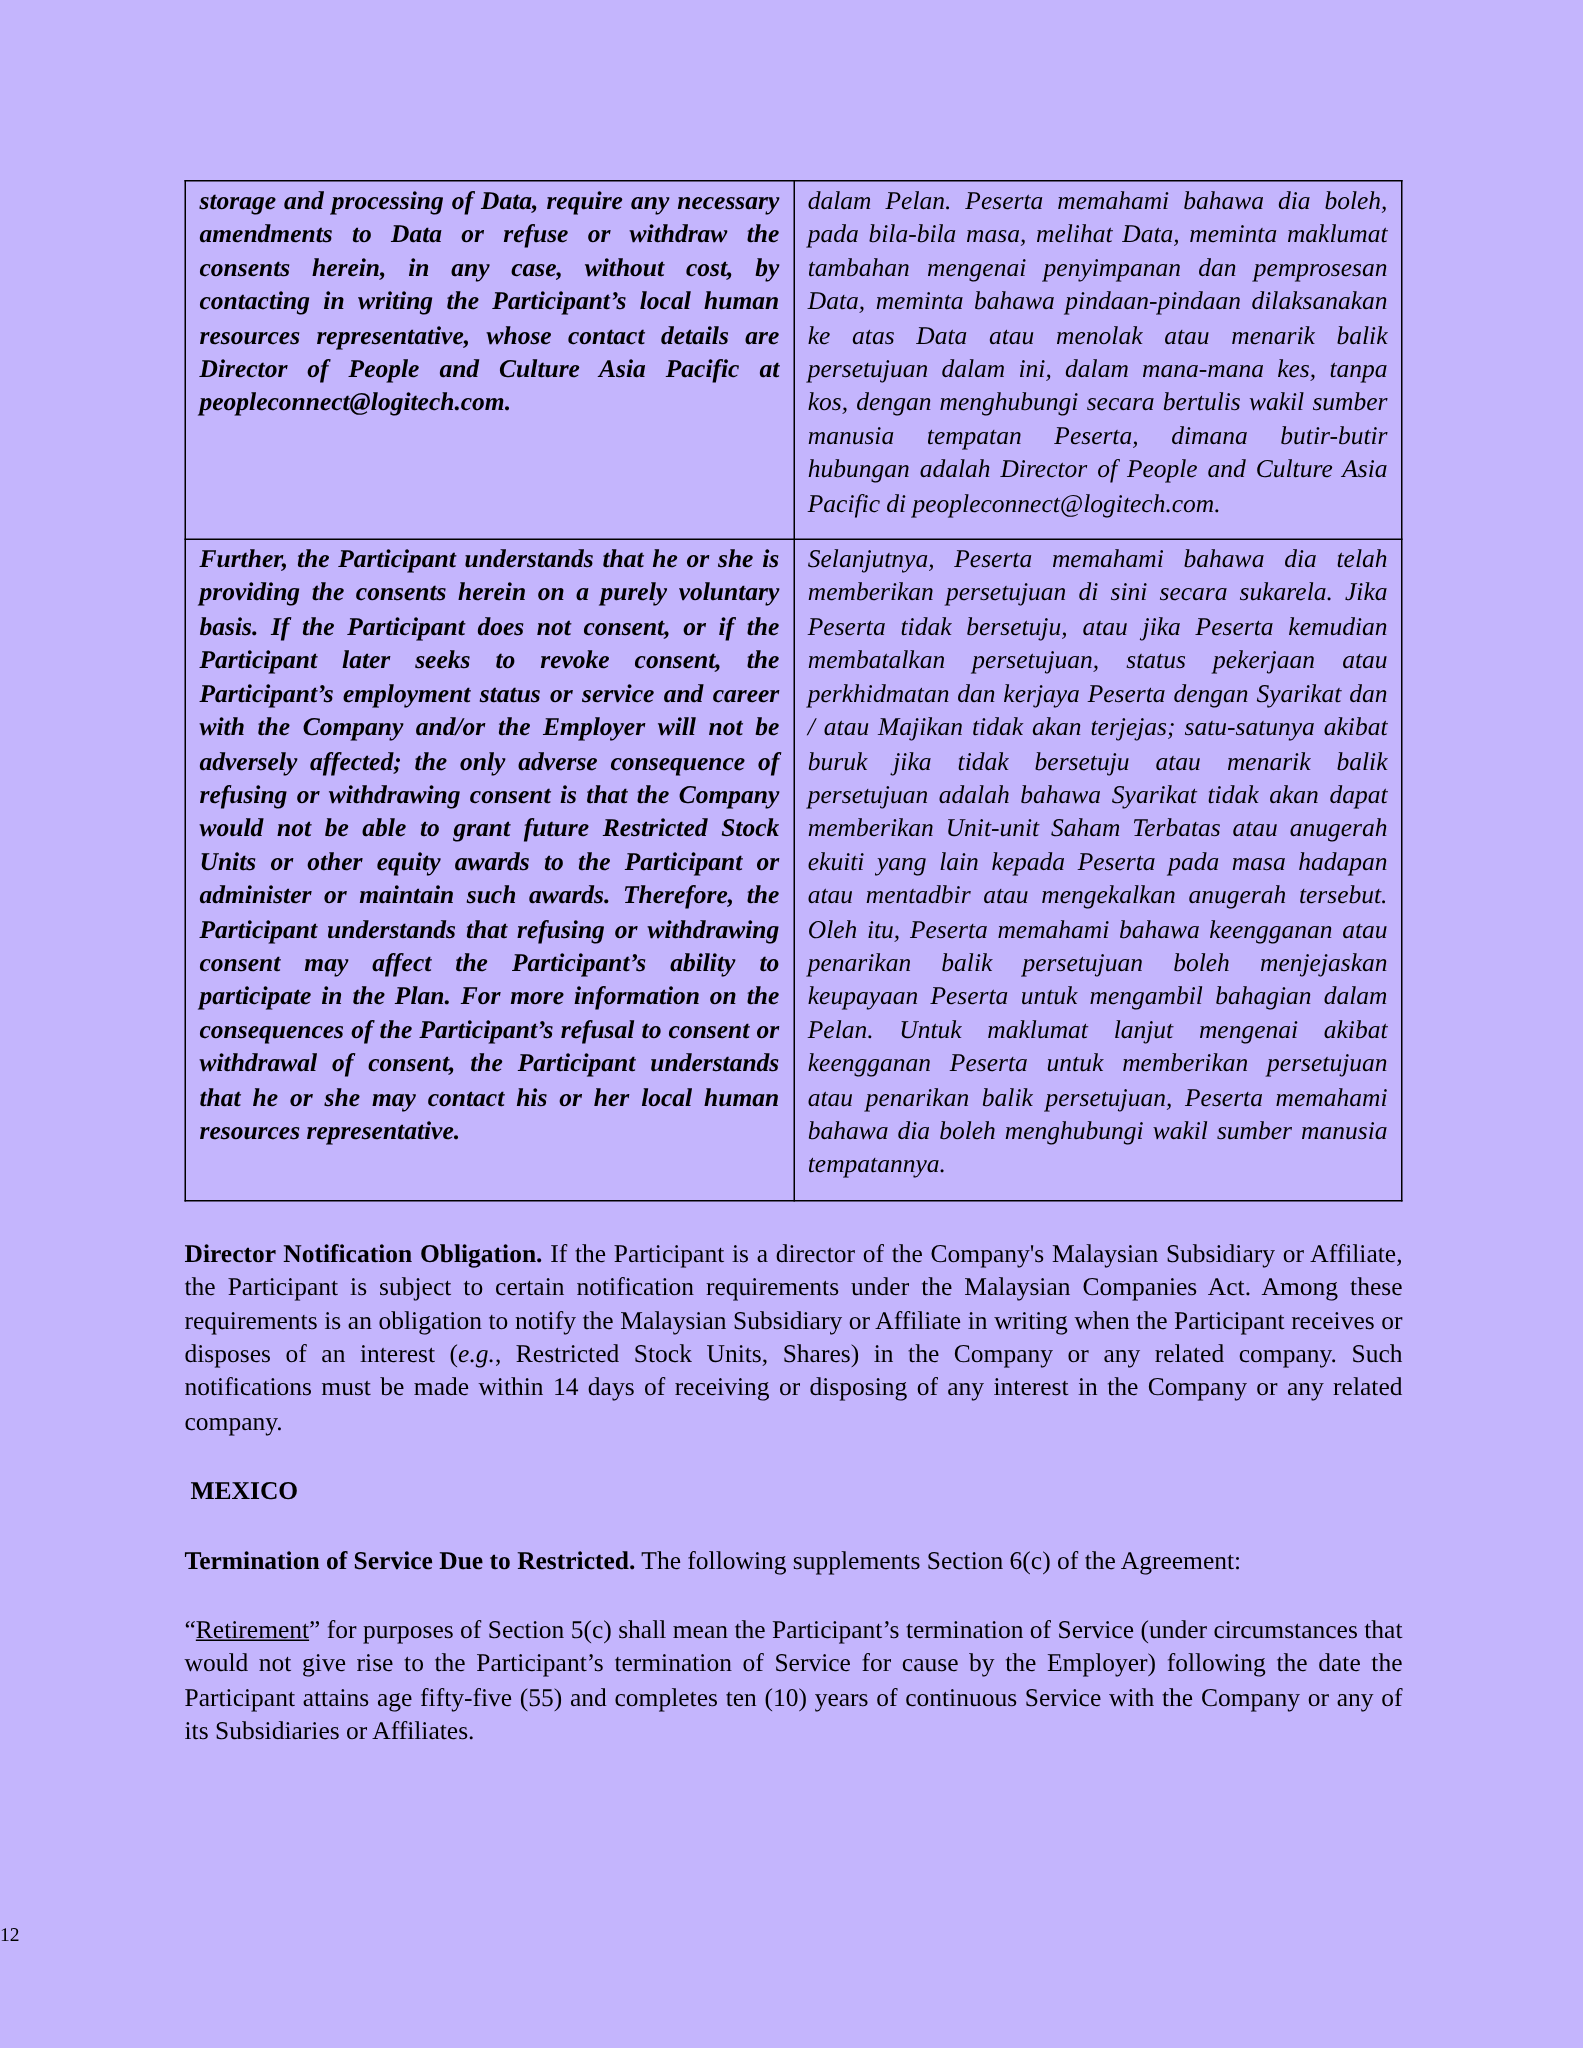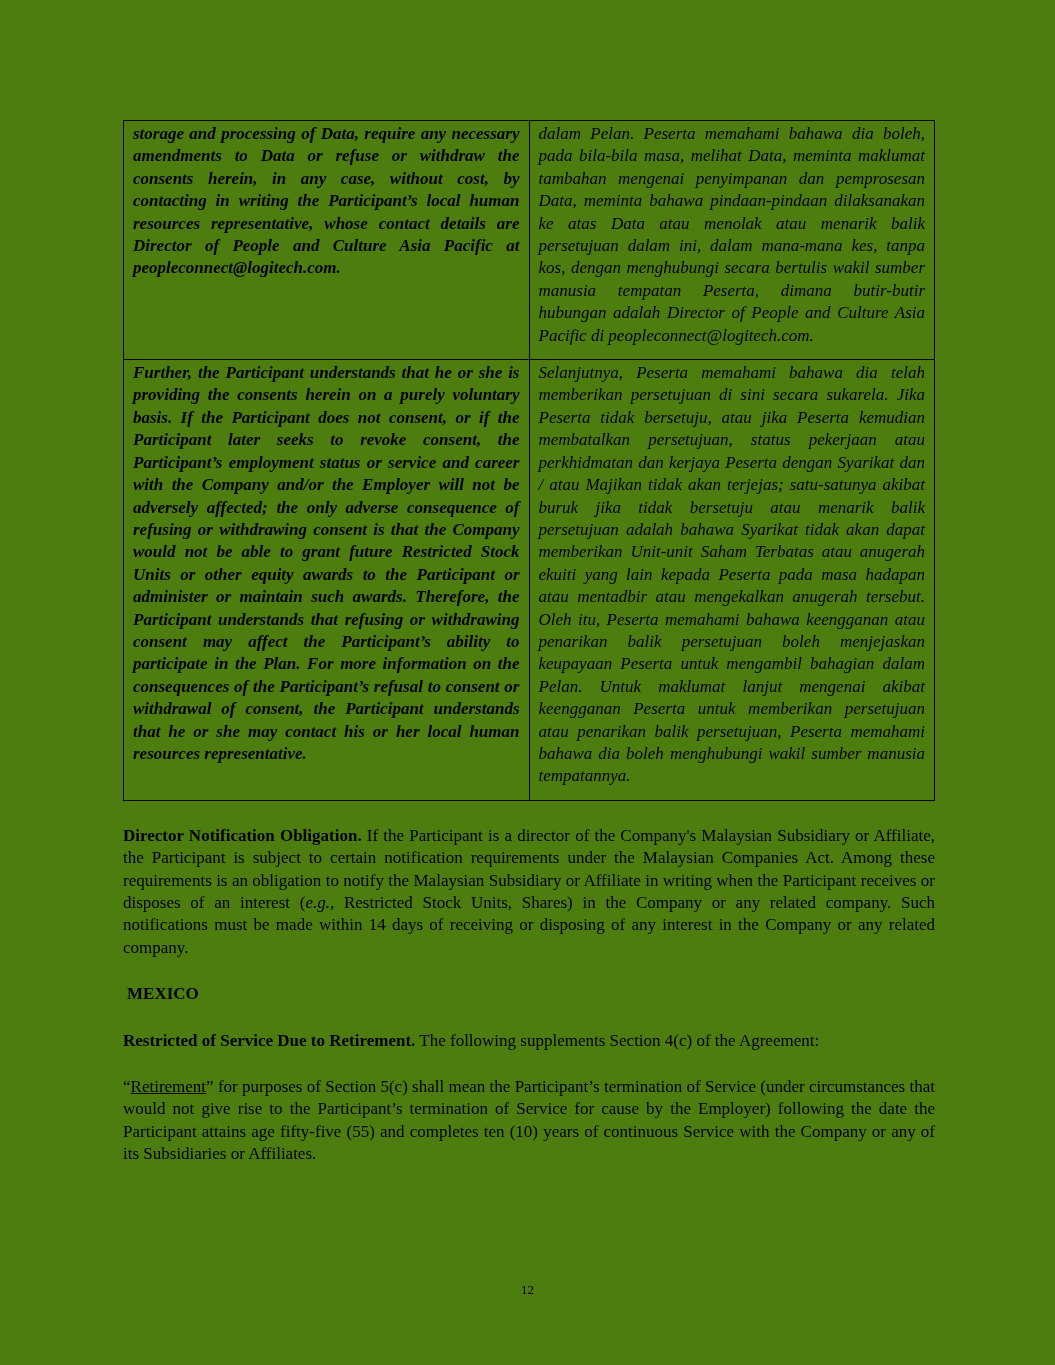--- a/index.html
+++ b/index.html
@@ -8,21 +8,21 @@
     width: 1055px;
     height: 1365px;
     background: #ffffff;
     color: #000000;
     font-family: "Liberation Serif", serif;
   }
   .page {
     position: relative;
     width: 1055px;
     height: 1365px;
-    background: #4d7c0f;
+    background: #c4b5fd;
     overflow: hidden;
   }
   .content {
     position: absolute;
     left: 123px;
     top: 120px;
     width: 812px;
   }
   table.consent-table {
     border-collapse: collapse;
@@ -60,21 +60,20 @@
     margin: 24px 0 0 4px;
   }
   .lead { font-weight: bold; }
   .eg { font-style: italic; }
   .term-underline { text-decoration: underline; }
   .page-number {
     position: absolute;
     left: 0;
     right: 0;
     top: 1282px;
-    text-align: center;
     font-size: 13px;
     line-height: 16px;
   }
 </style>
 </head>
 <body>
 
 <div class="page">
   <div class="content">
 
@@ -88,20 +87,20 @@
           <td class="cell-en">Further, the Participant understands that he or she is providing the consents herein on a purely voluntary basis.  If the Participant does not consent, or if the Participant later seeks to revoke consent, the Participant’s employment status or service and career with the Company and/or the Employer will not be adversely affected; the only adverse consequence of refusing or withdrawing consent is that the Company would not be able to grant future Restricted Stock Units or other equity awards to the Participant or administer or maintain such awards.  Therefore, the Participant understands that refusing or withdrawing consent may affect the Participant’s ability to participate in the Plan.  For more information on the consequences of the Participant’s refusal to consent or withdrawal of consent, the Participant understands that he or she may contact his or her local human resources representative.</td>
           <td class="cell-ms">Selanjutnya, Peserta memahami bahawa dia telah memberikan persetujuan di sini secara sukarela. Jika Peserta tidak bersetuju, atau jika Peserta kemudian membatalkan persetujuan, status pekerjaan atau perkhidmatan dan kerjaya Peserta dengan Syarikat dan / atau Majikan tidak akan terjejas; satu-satunya akibat buruk jika tidak bersetuju atau menarik balik persetujuan adalah bahawa Syarikat tidak akan dapat memberikan Unit-unit Saham Terbatas atau anugerah ekuiti yang lain kepada Peserta pada masa hadapan atau mentadbir atau mengekalkan anugerah tersebut. Oleh itu, Peserta memahami bahawa keengganan atau penarikan balik persetujuan boleh menjejaskan keupayaan Peserta untuk mengambil bahagian dalam Pelan. Untuk maklumat lanjut mengenai akibat keengganan Peserta untuk memberikan persetujuan atau penarikan balik persetujuan, Peserta memahami bahawa dia boleh menghubungi wakil sumber manusia tempatannya.</td>
         </tr>
       </tbody>
     </table>
 
     <p class="body-para"><span class="lead">Director Notification Obligation.</span><span>  If the Participant is a director of the Company's Malaysian Subsidiary or Affiliate, the Participant is subject to certain notification requirements under the Malaysian Companies Act.  Among these requirements is an obligation to notify the Malaysian Subsidiary or Affiliate in writing when the Participant receives or disposes of an interest (</span><span class="eg">e.g.</span><span>, Restricted Stock Units, Shares) in the Company or any related company.  Such notifications must be made within 14 days of receiving or disposing of any interest in the Company or any related company.</span></p>
 
     <p class="heading">MEXICO</p>
 
-    <p class="body-para"><span class="lead">Restricted of Service Due to Retirement.</span><span>  The following supplements Section 4(c) of the Agreement:</span></p>
+    <p class="body-para"><span class="lead">Termination of Service Due to Restricted.</span><span>  The following supplements Section 6(c) of the Agreement:</span></p>
 
     <p class="body-para"><span>“</span><span class="term-underline">Retirement</span><span>” for purposes of Section 5(c) shall mean the Participant’s termination of Service (under circumstances that would not give rise to the Participant’s termination of Service for cause by the Employer) following the date the Participant attains age fifty-five (55) and completes ten (10) years of continuous Service with the Company or any of its Subsidiaries or Affiliates.</span></p>
 
   </div>
 
   <div class="page-number">12</div>
 </div>
 
 </body></html>

